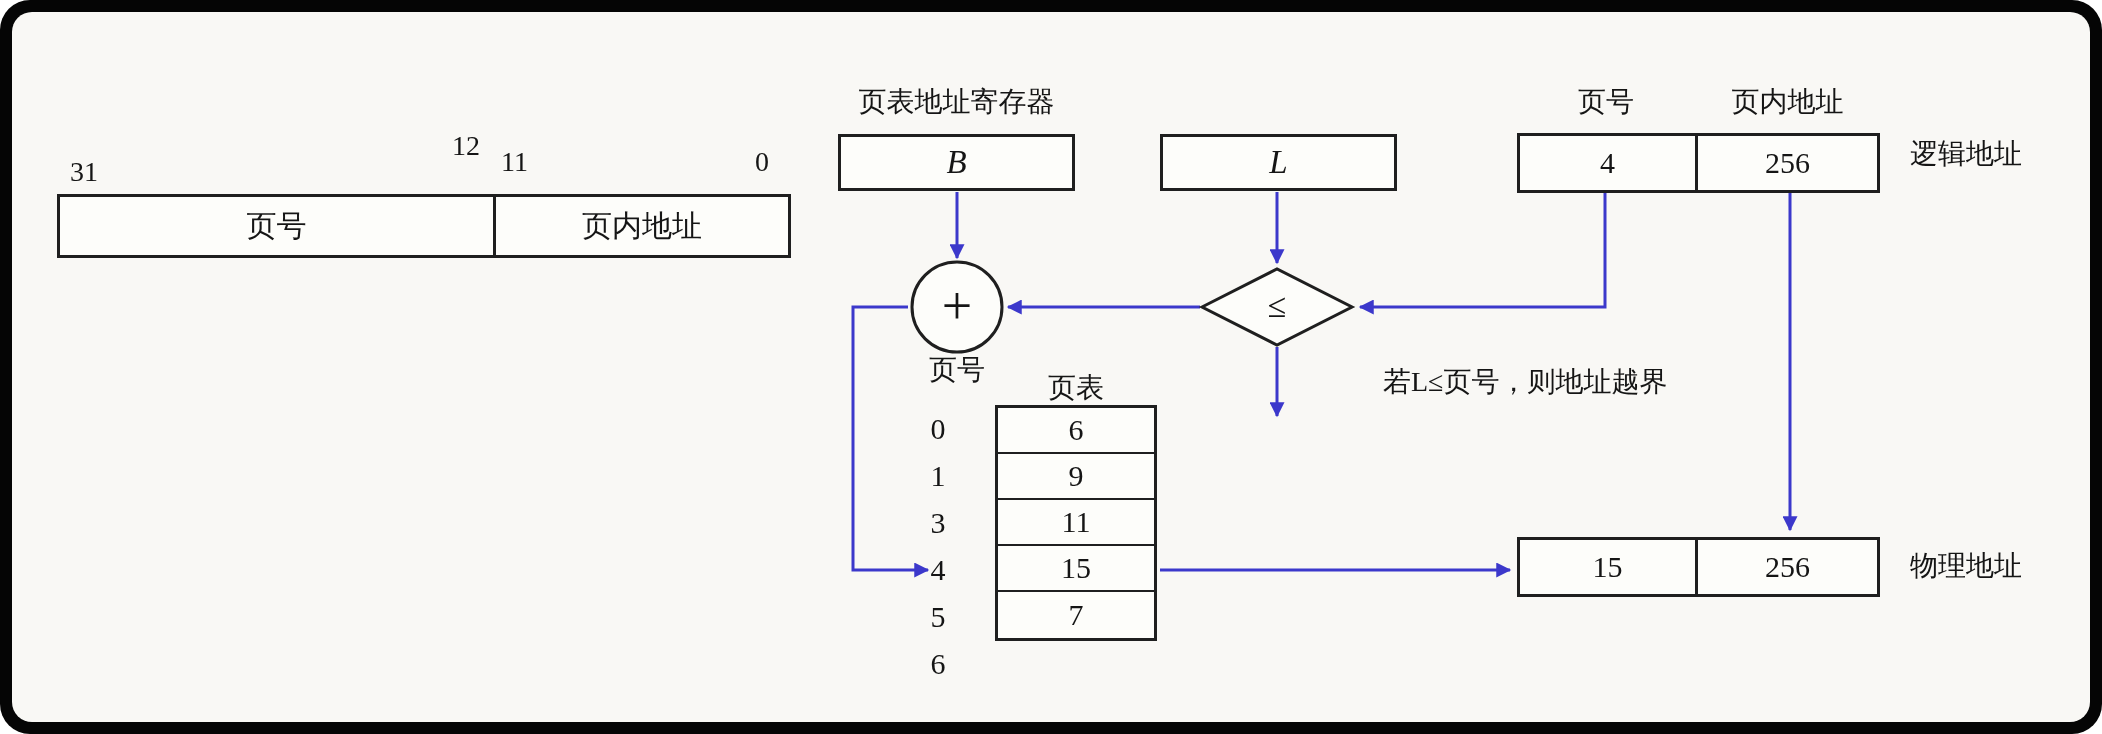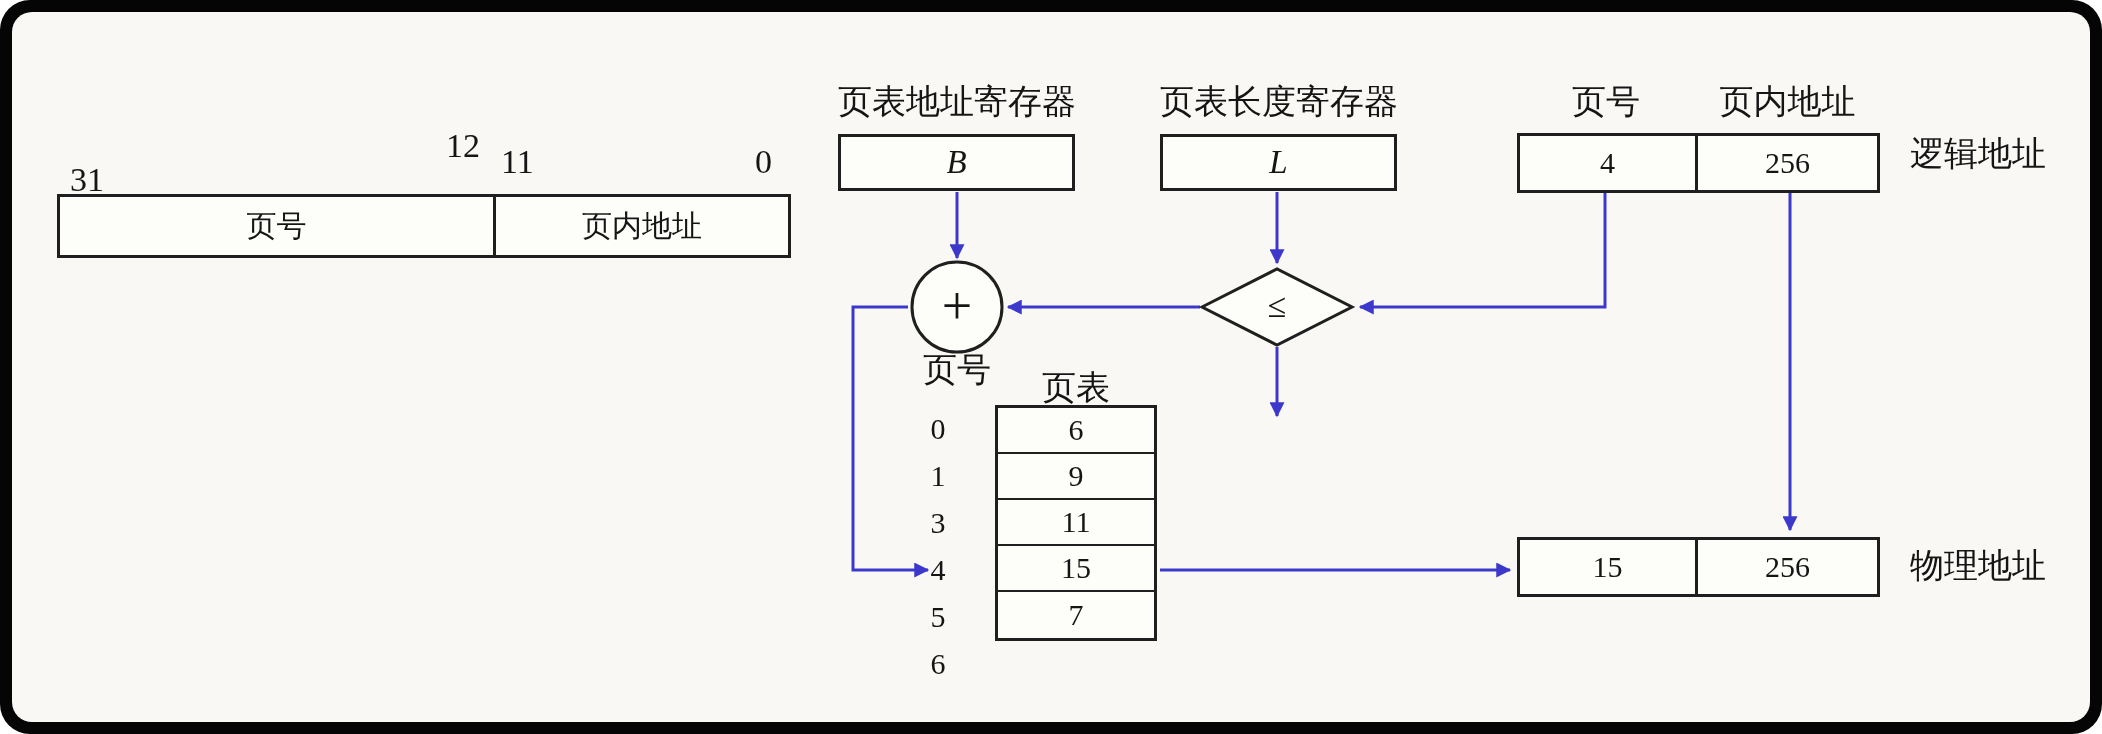--- a/index.html
+++ b/index.html
@@ -12,21 +12,21 @@
     font-family:"Liberation Serif","DejaVu Serif",serif;
     color:#151515;
   }
   .canvas{
     position:absolute;
     left:12px;top:12px;right:12px;bottom:12px;
     background:#f9f8f5;
     border-radius:20px;
   }
   .abs{position:absolute;}
-  .txt{font-size:34px;line-height:32px;white-space:nowrap;}
+  .txt{font-size:28px;line-height:32px;white-space:nowrap;}
   .c{text-align:center;}
   .flexc{display:flex;align-items:center;justify-content:center;}
   .box{border:3px solid #1f1f1f;box-sizing:border-box;background:#fdfdfa;}
   .split{display:flex;}
   .cell{display:flex;align-items:center;justify-content:center;font-size:30px;box-sizing:border-box;height:100%;}
   .cell.first{border-right:3px solid #1f1f1f;}
   .reg-val{font-style:italic;font-size:33px;}
   .pt-values{border:3px solid #1f1f1f;box-sizing:border-box;background:#fdfdfa;}
   .pt-values .pt-cell{height:46px;display:flex;align-items:center;justify-content:center;
     font-size:30px;box-sizing:border-box;border-bottom:2px solid #1f1f1f;}
@@ -55,48 +55,48 @@
       <path d="M908,307 H853 V570 H928" marker-end="url(#ah)"></path>
       <path d="M1160,570 H1510" marker-end="url(#ah)"></path>
       <path d="M1790,193 V530" marker-end="url(#ah)"></path>
     </g>
     <g stroke="#1f1f1f" stroke-width="3" fill="#fdfdfa">
       <circle cx="957" cy="307" r="45"></circle>
       <polygon points="1202,307 1277,269 1352,307 1277,345"></polygon>
     </g>
   </svg>
 
-  <div class="abs txt" style="left:70px;top:164px;">31</div>
+  <div class="abs txt" style="left:70px;top:156px;">31</div>
   <div class="abs txt" style="left:425px;top:130px;width:55px;text-align:right;">12</div>
   <div class="abs txt" style="left:501px;top:146px;">11</div>
   <div class="abs txt" style="left:755px;top:146px;">0</div>
 
   <div class="abs box split" style="left:57px;top:194px;width:734px;height:64px;">
     <div class="cell first" style="width:436px;">页号</div>
     <div class="cell" style="flex:1;">页内地址</div>
   </div>
 
   <div class="abs txt c" style="left:838px;top:86px;width:237px;">页表地址寄存器</div>
   <div class="abs box flexc reg-val" style="left:838px;top:134px;width:237px;height:57px;">B</div>
 
-  <div class="abs txt c" style="left:1160px;top:86px;width:237px;">页表长度寄存器</div>
   <div class="abs box flexc reg-val" style="left:1160px;top:134px;width:237px;height:57px;">L</div>
 
   <div class="abs txt c" style="left:1517px;top:86px;width:178px;">页号</div>
   <div class="abs txt c" style="left:1695px;top:86px;width:185px;">页内地址</div>
   <div class="abs box split" style="left:1517px;top:133px;width:363px;height:60px;">
     <div class="cell first" style="width:178px;">4</div>
     <div class="cell" style="flex:1;">256</div>
   </div>
   <div class="abs txt" style="left:1910px;top:138px;">逻辑地址</div>
 
   <div class="abs flexc" style="left:927px;top:268px;width:60px;height:76px;font-size:54px;font-weight:300;">+</div>
   <div class="abs txt c" style="left:895px;top:354px;width:124px;">页号</div>
 
   <div class="abs flexc" style="left:1247px;top:283px;width:60px;height:46px;font-size:34px;">≤</div>
+  <div class="abs txt" style="left:1383px;top:366px;">若L≤页号，则地址越界</div>
 
   <div class="abs txt c" style="left:996px;top:332px;width:160px;margin-top:40px;">页表</div>
 
   <div class="abs pt-index-col" style="left:908px;top:405px;width:60px;">
     <div class="pt-idx">0</div>
     <div class="pt-idx">1</div>
     <div class="pt-idx">3</div>
     <div class="pt-idx">4</div>
     <div class="pt-idx">5</div>
     <div class="pt-idx">6</div>

